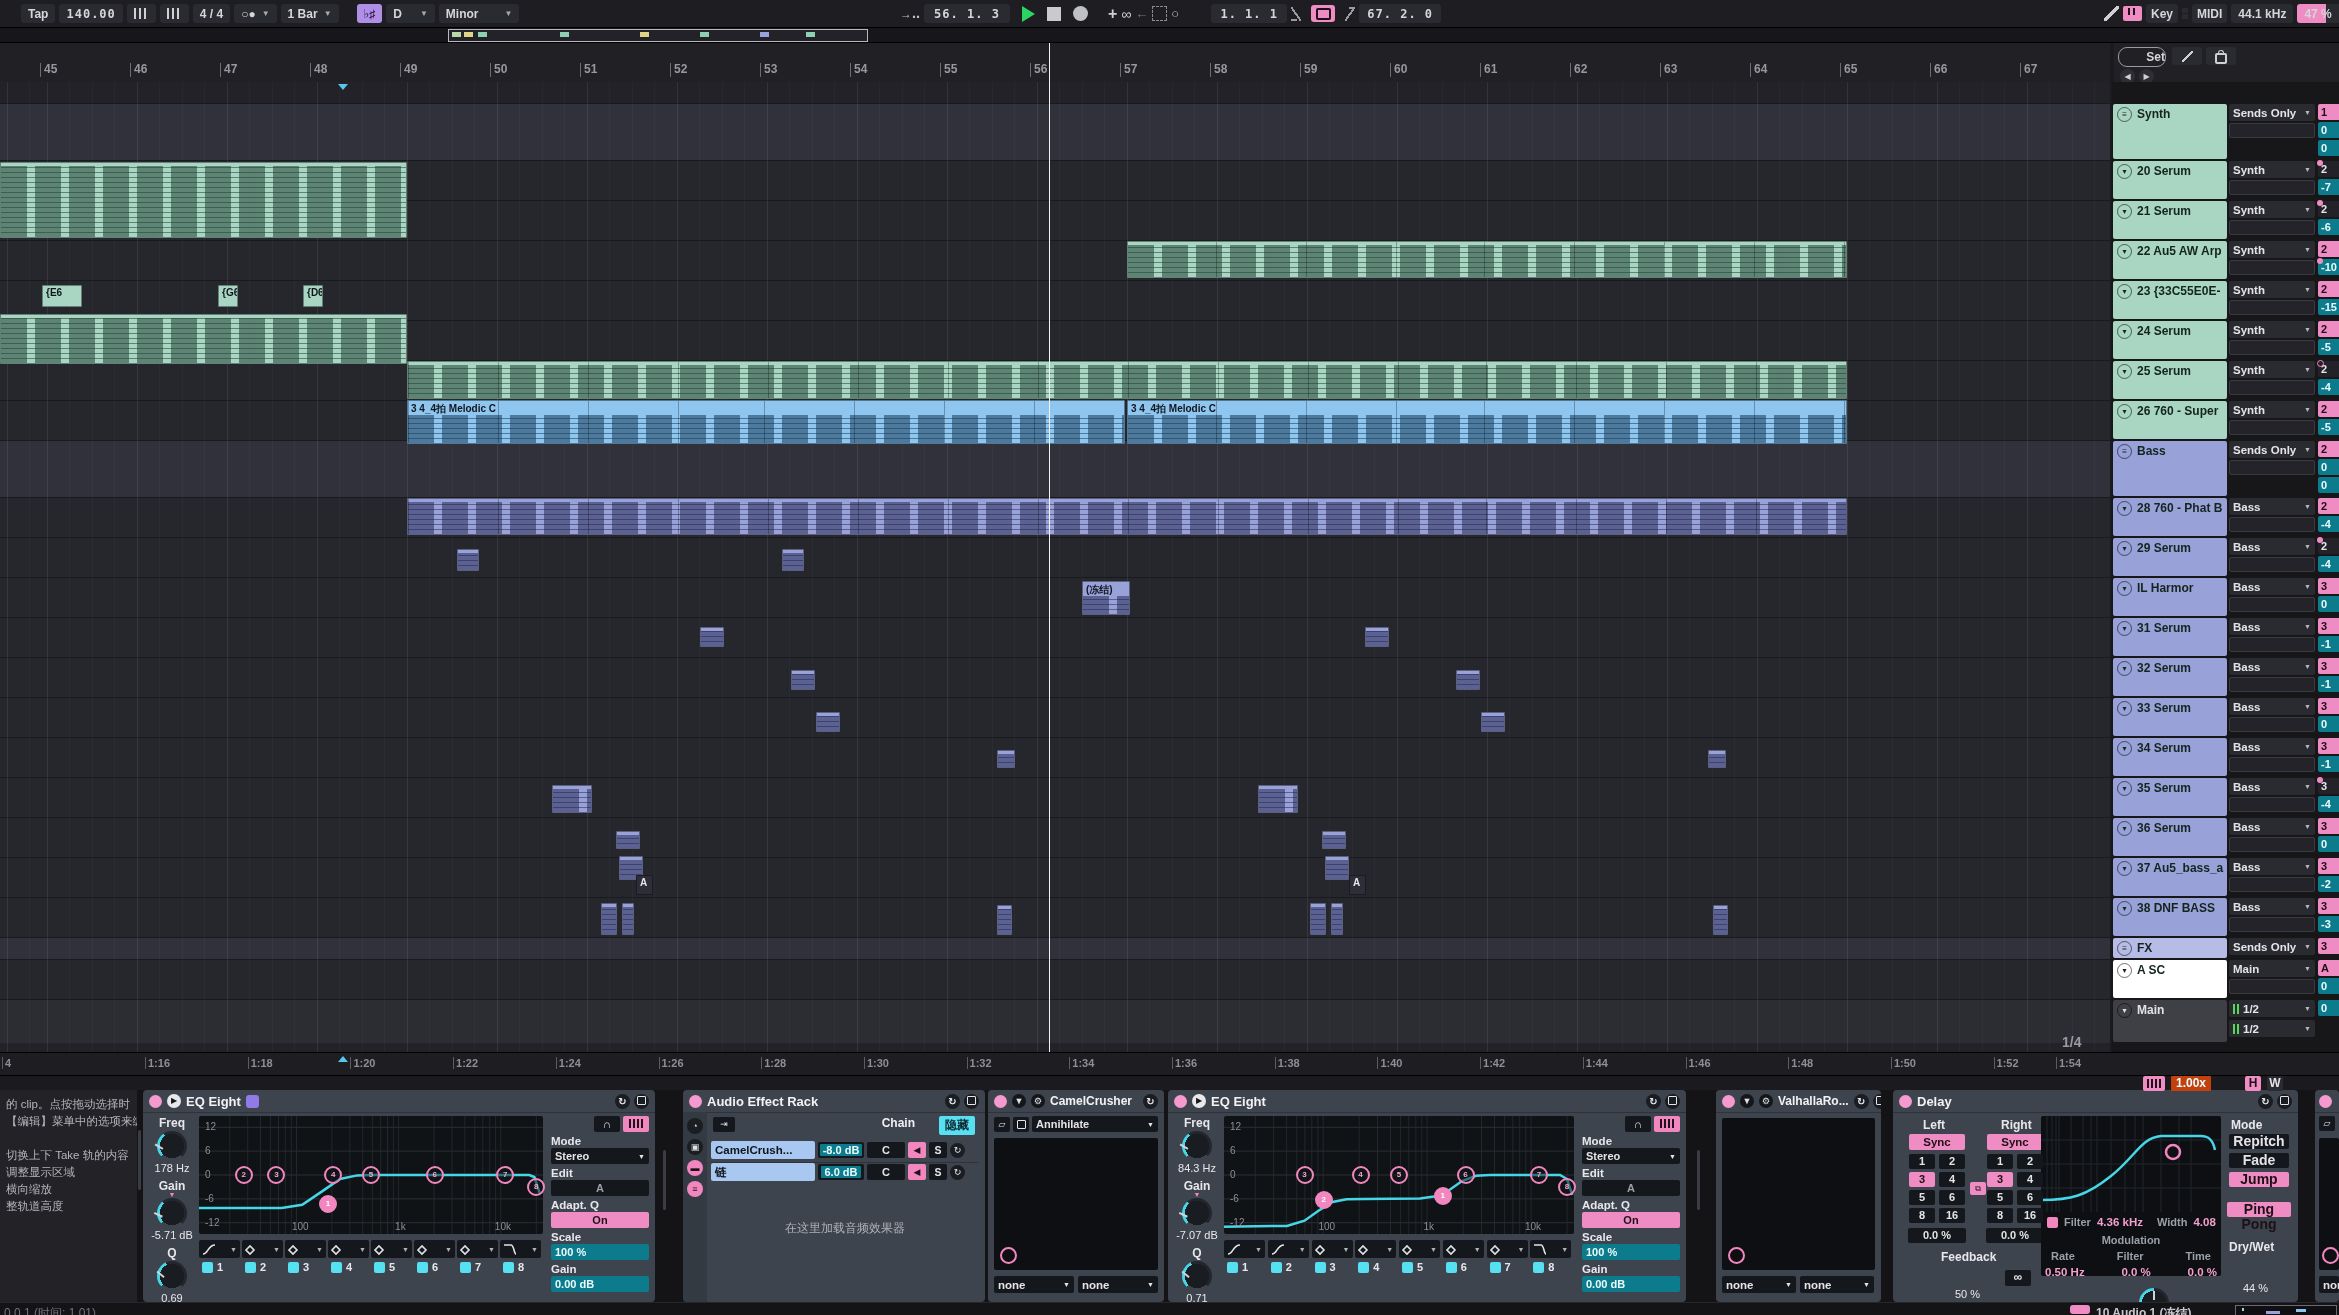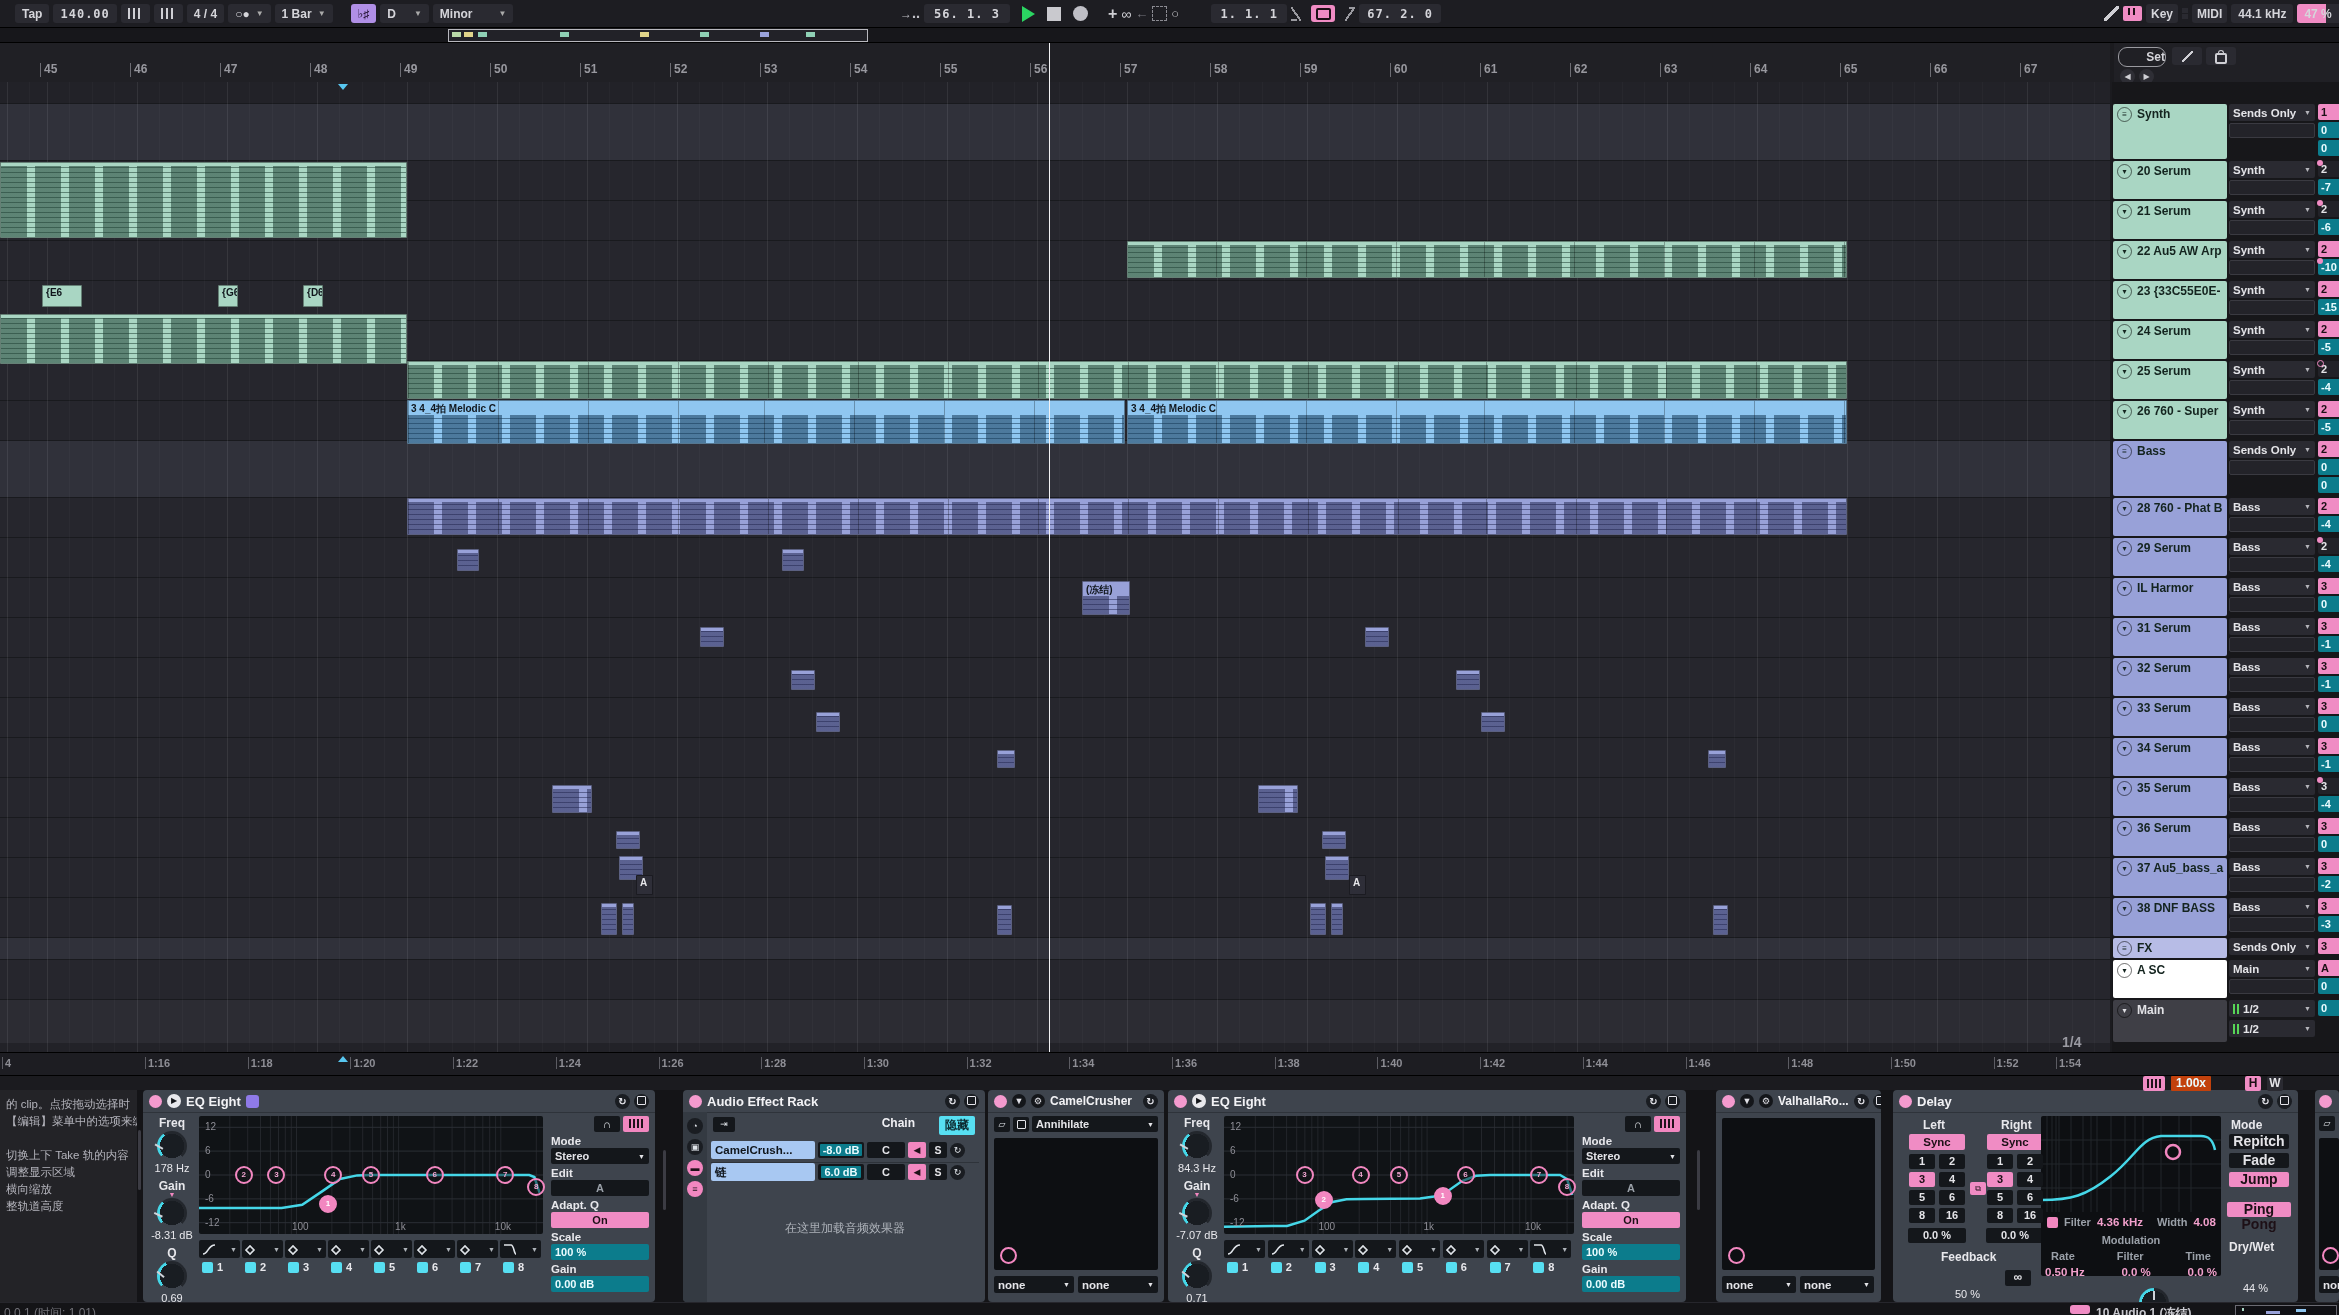--- a/index.html
+++ b/index.html
@@ -157,21 +157,21 @@
      linear-gradient(90deg,#a9d6c3 0 2px,transparent 2px) 6px 2px/8px 3px no-repeat,
      linear-gradient(90deg,#98a1d8 0 14px,transparent 14px) 30px 5px/20px 3px no-repeat,
      linear-gradient(90deg,#8fc6f0 0 10px,transparent 10px) 60px 3px/12px 3px no-repeat,#101014;}
 </style>
 </head>
 <body>
 
 <div class="stage">
 
   <div id="transport">
-    <div class="tgroup" style="left:15px;">
+    <div class="tgroup" style="left:21px;">
       <div class="tbox">Tap</div>
       <div class="tbox num">140.00</div>
       <div class="tbox">
           <span class="icon-bars"></span>
         </div>
       <div class="tbox">
           <span class="icon-bars"></span>
         </div>
       <div class="tbox">4 / 4</div>
       <div class="tbox">
@@ -976,21 +976,21 @@
       <div id="eqa-knobs" class="abs" style="left: 4px; top: 26px; width: 50px;">
           <div style="margin-bottom: 5px;">
             <div class="klabel">Freq</div>
             <div class="knob" style="--a:100deg;--p:-60deg;"></div>
             <div class="kval">178 Hz</div>
           </div>
           <div style="margin-bottom: 5px;">
             <div class="klabel">Gain</div>
             <div style="text-align:center;color:#f287c0;font-size:7px;line-height:4px;">▼</div>
             <div class="knob" style="--a:95deg;--p:-65deg;"></div>
-            <div class="kval">-8.31 dB</div>
+            <div class="kval">-5.71 dB</div>
           </div>
           <div style="margin-bottom: 5px;">
             <div class="klabel">Q</div>
             <div class="knob" style="--a:110deg;--p:-50deg;"></div>
             <div class="kval">0.69</div>
           </div>
         </div>
       <div class="eqgraph" id="eqa-graph" style="left:56px;top:26px;width:344px;height:118px;">
           <svg width="344" height="118">
             <g stroke="#23262b" stroke-width="1">

